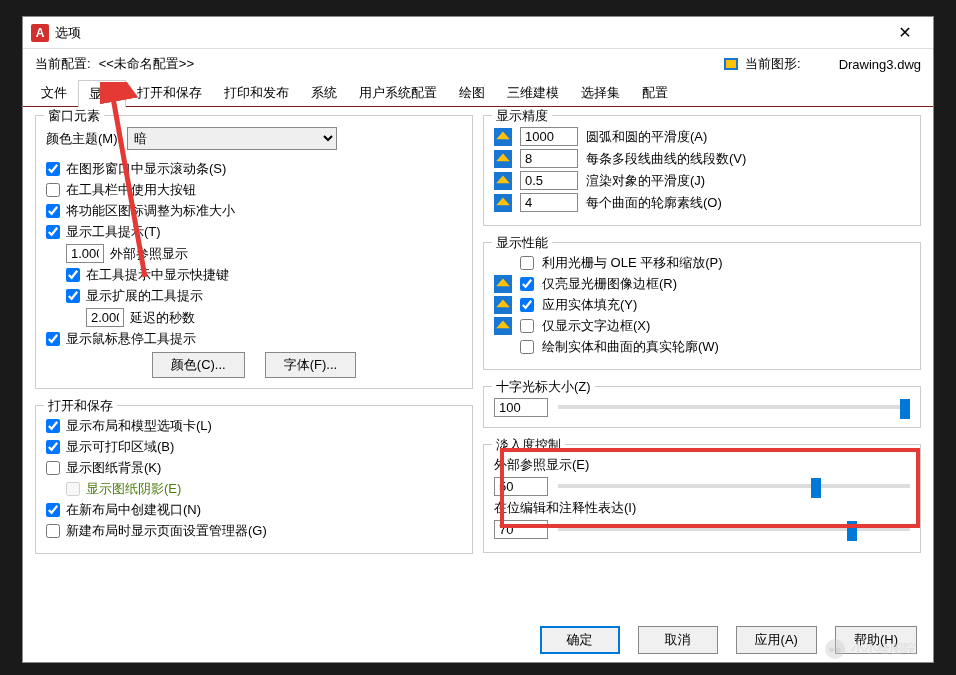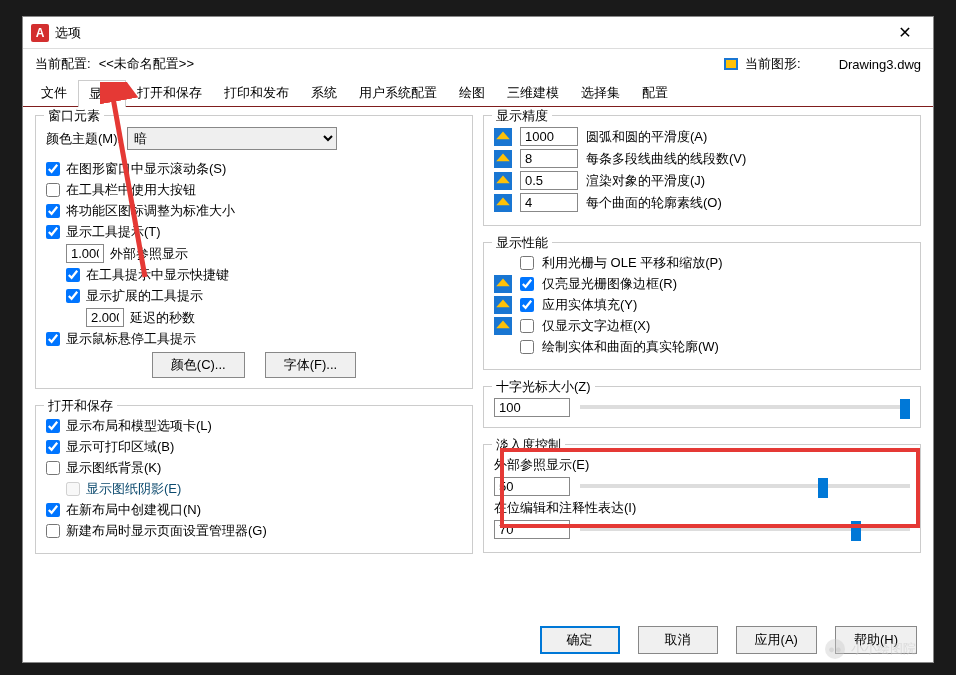--- a/index.html
+++ b/index.html
@@ -27,21 +27,21 @@
 input[type=text].small { width: 38px; padding: 1px 4px; border: 1px solid #888; }
 select { width: 210px; padding: 2px; border: 1px solid #888; }
 .btn { padding: 3px 18px; border: 1px solid #888; background: #f0f0f0; cursor: pointer; min-width: 50px; }
 .btn-row { display: flex; gap: 20px; justify-content: center; margin-top: 4px; }
 .precision-row { display: flex; align-items: center; gap: 8px; margin: 3px 0; }
 .precision-icon { width: 18px; height: 18px; flex-shrink: 0; }
 .precision-input { width: 58px; padding: 1px 4px; border: 1px solid #888; }
 .precision-label { flex: 1; }
 .slider-group { margin: 3px 0; }
 .slider-row { display: flex; align-items: center; gap: 10px; margin-top: 2px; }
-.slider-val { width: 76px; padding: 1px 4px; border: 1px solid #888; }
+.slider-val { width: 54px; padding: 1px 4px; border: 1px solid #888; }
 .slider { flex: 1; height: 20px; position: relative; cursor: pointer; }
 .slider-track { position: absolute; top: 8px; left: 0; right: 0; height: 4px; background: #ddd; }
 .slider-thumb { position: absolute; top: 2px; width: 10px; height: 20px; background: #0078d7; }
 .footer { position: absolute; bottom: 8px; right: 16px; display: flex; gap: 18px; }
 .footer .btn { min-width: 80px; }
 .footer .btn.primary { border: 2px solid #0078d7; }
 .red-box { position: absolute; border: 4px solid #e53935; pointer-events: none; }
 .red-arrow { position: absolute; pointer-events: none; }
 .watermark { position: absolute; bottom: 16px; right: 40px; color: rgba(200,200,200,0.55); font-size: 15px; display: flex; align-items: center; gap: 6px; pointer-events:none; }
 .watermark-icon { width: 20px; height: 20px; background: rgba(200,200,200,0.4); border-radius: 50%; display:flex; align-items:center; justify-content:center; font-size:11px; }
@@ -140,21 +140,21 @@
         <div class="row">
             <input type="checkbox" checked="" style="">
             <span>显示可打印区域(B)</span>
           </div>
         <div class="row">
             <input type="checkbox" style="">
             <span>显示图纸背景(K)</span>
           </div>
         <div class="row indent1">
             <input type="checkbox" disabled="" style="">
-            <span style="color:#0c4a6e">显示图纸阴影(E)</span>
+            <span style="color:#4d7c0f">显示图纸阴影(E)</span>
           </div>
         <div class="row">
             <input type="checkbox" checked="" style="">
             <span>在新布局中创建视口(N)</span>
           </div>
         <div class="row">
             <input type="checkbox" style="">
             <span>新建布局时显示页面设置管理器(G)</span>
           </div>
       </div>

